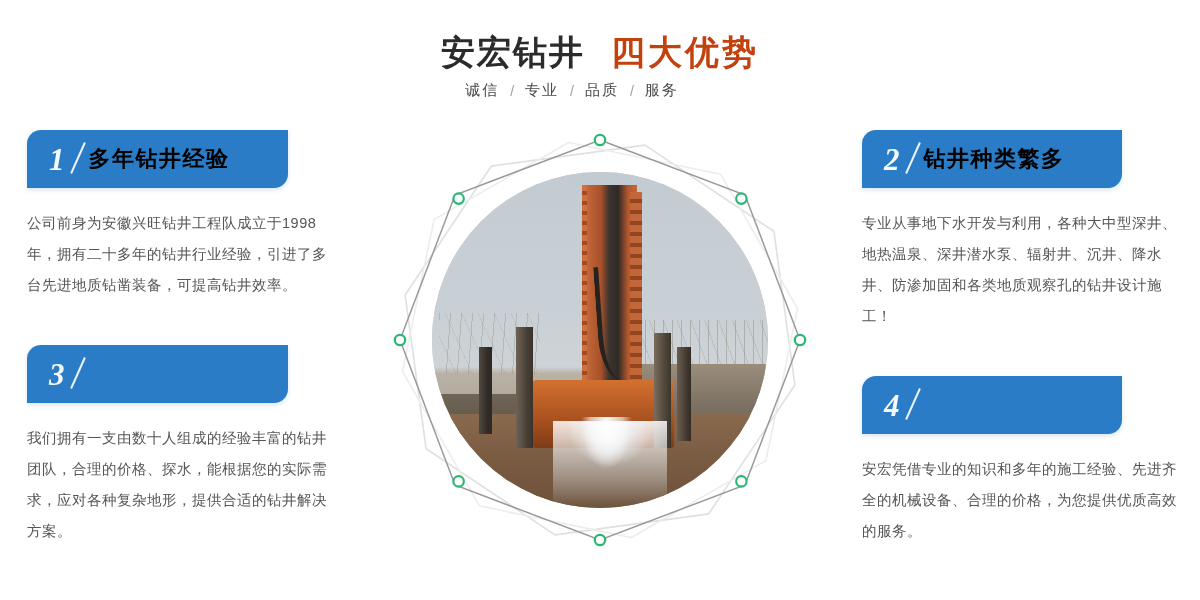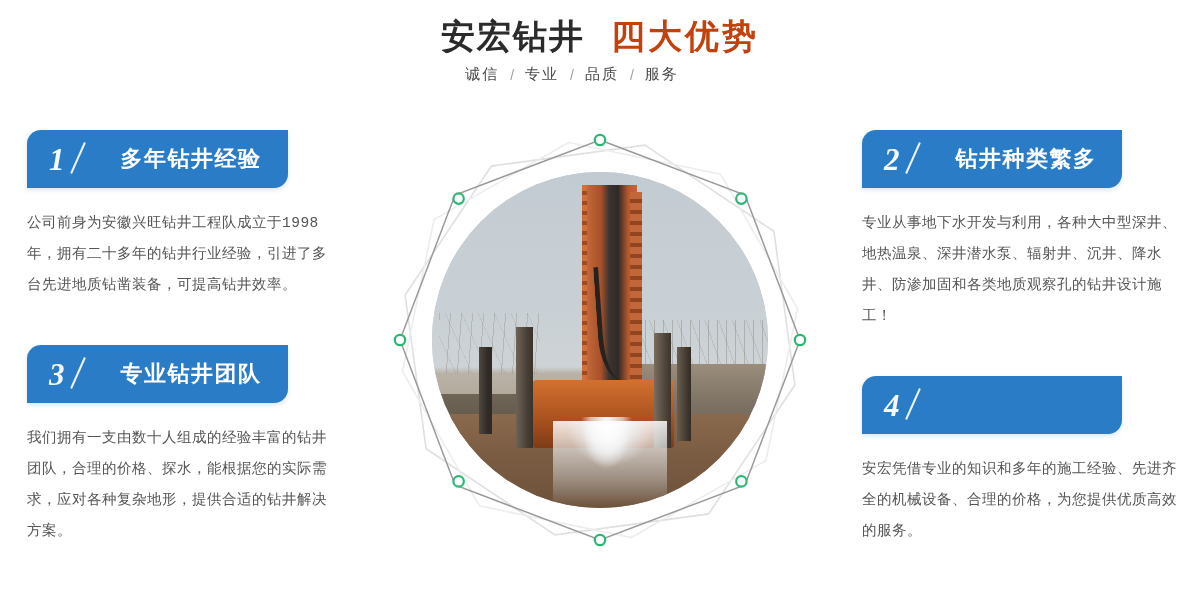--- a/index.html
+++ b/index.html
@@ -5,21 +5,21 @@
   * { box-sizing: border-box; margin: 0; padding: 0; }
   html, body {
     width: 1200px; height: 600px;
     background: #ffffff;
     font-family: "Liberation Sans", "DejaVu Sans", sans-serif;
     overflow: hidden;
   }
   .page { position: relative; width: 1200px; height: 600px; background:#fff; }
 
   
-  .header { position:absolute; left:0; top:0; width:1200px; height:110px; text-align:center; }
+  .header { position:absolute; left:0; top:16px; width:1200px; height:110px; text-align:center; }
   .title-row {
     position:absolute; left:0; top:14px; width:1200px;
     display:flex; align-items:baseline; justify-content:center; gap:26px;
     white-space:nowrap;
   }
   .title-main {
     font-size:34px; font-weight:700; color:#2b2b2b; letter-spacing:2px;
   }
   .title-accent {
     font-size:34px; font-weight:700; color:#c2410c; letter-spacing:3px;
@@ -64,33 +64,31 @@
   .num::after {
     content:"";
     position:absolute;
     right:2px; top:-3px;
     width:2px; height:34px;
     background:#ffffff;
     transform:rotate(24deg);
     opacity:.95;
   }
   .banner-title {
-    font-size:22px; font-weight:700; color:#ffffff; letter-spacing:1.5px;
+    font-size:22px; font-weight:700; color:#000000; letter-spacing:1.5px;
     white-space:nowrap;
-    margin-left:32px;
   }
 
   
   .body-text {
     margin-top:20px;
     font-size:14.5px;
     line-height:31px;
     color:#555555;
     letter-spacing:.5px;
-    font-family:Liberation Mono, monospace;
   }
   .col-left  .body-text { margin-left:27px; width:308px; }
   .col-right .body-text { margin-left:22px; width:316px; }
 
   .feature.gap { margin-top:44px; }
 
   
   .center-art {
     position:absolute; left:370px; top:110px; width:460px; height:460px;
   }
@@ -211,21 +209,20 @@
       <div class="feature">
         <div class="banner left-style">
           <span class="num">1</span>
           <span class="banner-title">多年钻井经验</span>
         </div>
         <p class="body-text">公司前身为安徽兴旺钻井工程队成立于1998年，拥有二十多年的钻井行业经验，引进了多台先进地质钻凿装备，可提高钻井效率。</p>
       </div>
       <div class="feature gap">
         <div class="banner left-style">
           <span class="num">3</span>
-          <span class="banner-title">专业钻井团队</span>
         </div>
         <p class="body-text">我们拥有一支由数十人组成的经验丰富的钻井团队，合理的价格、探水，能根据您的实际需求，应对各种复杂地形，提供合适的钻井解决方案。</p>
       </div>
     </div>
 
   <div class="center-art">
     <svg width="460" height="460" viewBox="0 0 460 460">
       <polygon points="230,30 375,85 430,230 375,375 230,430 85,375 30,230 85,85" fill="none" stroke="#e0e0e0" stroke-width="1.6" transform="rotate(13 230 230)"></polygon>
       <polygon points="230,30 375,85 430,230 375,375 230,430 85,375 30,230 85,85" fill="none" stroke="#ededed" stroke-width="1.6" transform="rotate(-9 230 230)"></polygon>
       <polygon points="230,30 375,85 430,230 375,375 230,430 85,375 30,230 85,85" fill="none" stroke="#9a9a9a" stroke-width="1.5"></polygon>

